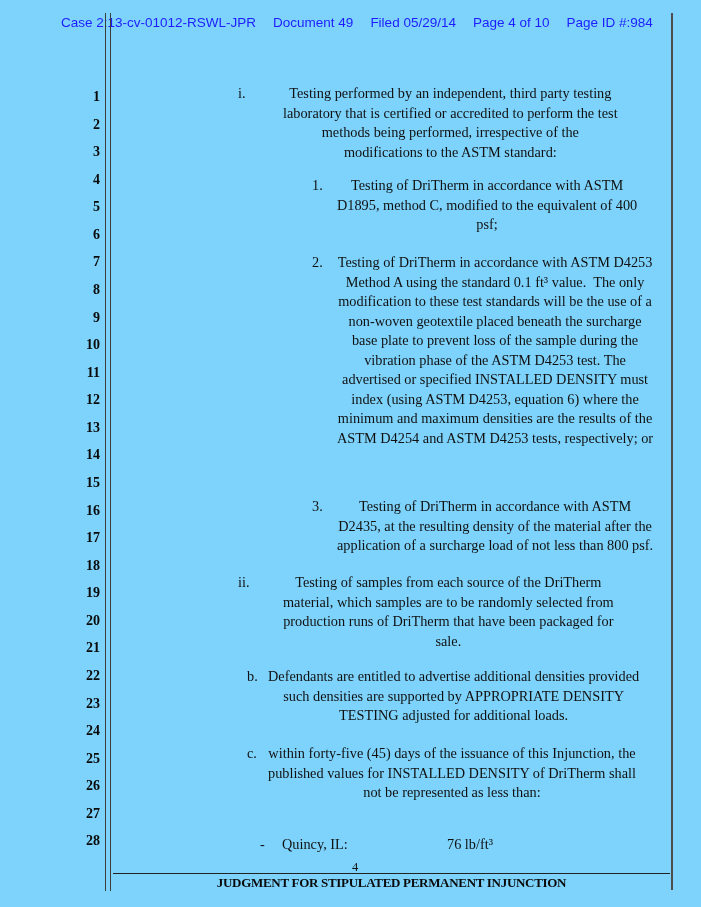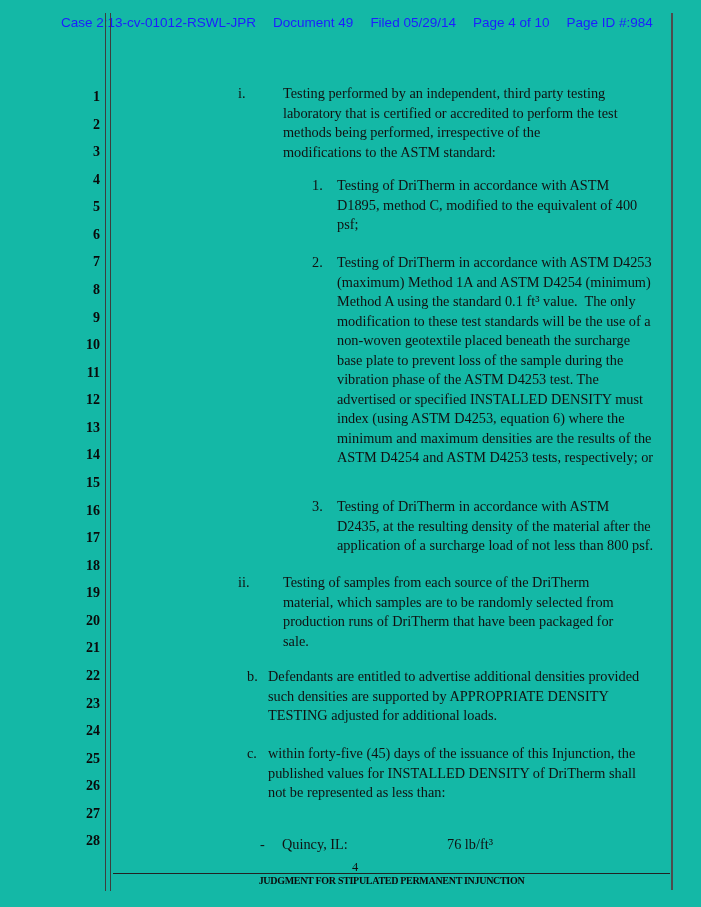--- a/index.html
+++ b/index.html
@@ -1,17 +1,17 @@
 <!DOCTYPE html>
 <html><head>
 <meta charset="utf-8">
 <style>
   html,body{margin:0;padding:0;background:#fff;}
   .page{
-    position:relative;width:701px;height:907px;background:#14b8a6;
+    position:relative;width:701px;height:907px;background:#7dd3fc;
     font-family:"Liberation Serif","DejaVu Serif",serif;color:#111;
     overflow:hidden;
   }
   
   .stamp{
     position:absolute;left:61px;top:15px;display:flex;gap:17px;
     font-family:"Liberation Sans","DejaVu Sans",sans-serif;
     font-size:13.5px;color:#1d1dff;white-space:pre;z-index:1;
   }
   
@@ -25,39 +25,39 @@
   }
   
   .ln-col{position:absolute;left:58px;top:0;width:42px;height:100%;}
   .ln{
     position:absolute;right:0;font-weight:bold;font-size:14px;color:#0a0a0a;
     font-family:"Liberation Serif","DejaVu Serif",serif;line-height:14px;
   }
   
   .para{position:absolute;left:0;right:0;height:0;}
   .marker{position:absolute;top:0;font-size:14.3px;line-height:19.5px;white-space:pre;}
-  .lines{position:absolute;top:0;font-size:14.3px;line-height:19.5px;}
+  .lines{position:absolute;top:0;font-size:14.3px;line-height:19.5px;text-align:center;}
   .lines div{white-space:pre;}
   .p-i{top:84px}   .p-ii{top:573px}
   .p-1{top:176px}  .p-2{top:253px}  .p-3{top:497px}
   .p-b{top:667px}  .p-c{top:744px}
   .m-roman{left:238px} .t-roman{left:283px}
   .m-num{left:312px}   .t-num{left:337px}
   .m-alpha{left:247px} .t-alpha{left:268px}
   
   .density{position:absolute;left:0;right:0;top:835px;height:0;font-size:14.3px;line-height:19.5px;}
   .density .dash{position:absolute;left:260px;top:0;}
   .density .loc{position:absolute;left:282px;top:0;}
   .density .val{position:absolute;left:447px;top:0;}
   
   .pgnum{position:absolute;left:340px;top:860px;width:30px;text-align:center;font-size:12.5px;}
   .f-rule{position:absolute;left:113px;top:873px;width:557px;height:1.3px;background:#222;}
   .f-title{
     position:absolute;left:113px;top:875px;width:557px;text-align:center;
-    font-weight:bold;font-size:10px;letter-spacing:-0.3px;color:#0a0a0a;
+    font-weight:bold;font-size:13px;letter-spacing:-0.3px;color:#0a0a0a;
   }
 </style>
 </head>
 <body>
 
 <div class="page">
 
   <div class="stamp">
     <span>Case 2:13-cv-01012-RSWL-JPR</span>
     <span>Document 49</span>
@@ -118,21 +118,20 @@
           <div>Testing of DriTherm in accordance with ASTM</div>
           <div>D1895, method C, modified to the equivalent of 400</div>
           <div>psf;</div>
         </div>
     </div>
 
     <div class="para p-2">
       <span class="marker m-num">2.</span>
       <div class="lines t-num">
           <div>Testing of DriTherm in accordance with ASTM D4253</div>
-          <div>(maximum) Method 1A and ASTM D4254 (minimum)</div>
           <div>Method A using the standard 0.1 ft³ value.  The only</div>
           <div>modification to these test standards will be the use of a</div>
           <div>non-woven geotextile placed beneath the surcharge</div>
           <div>base plate to prevent loss of the sample during the</div>
           <div>vibration phase of the ASTM D4253 test. The</div>
           <div>advertised or specified INSTALLED DENSITY must</div>
           <div>index (using ASTM D4253, equation 6) where the</div>
           <div>minimum and maximum densities are the results of the</div>
           <div>ASTM D4254 and ASTM D4253 tests, respectively; or</div>
         </div>

